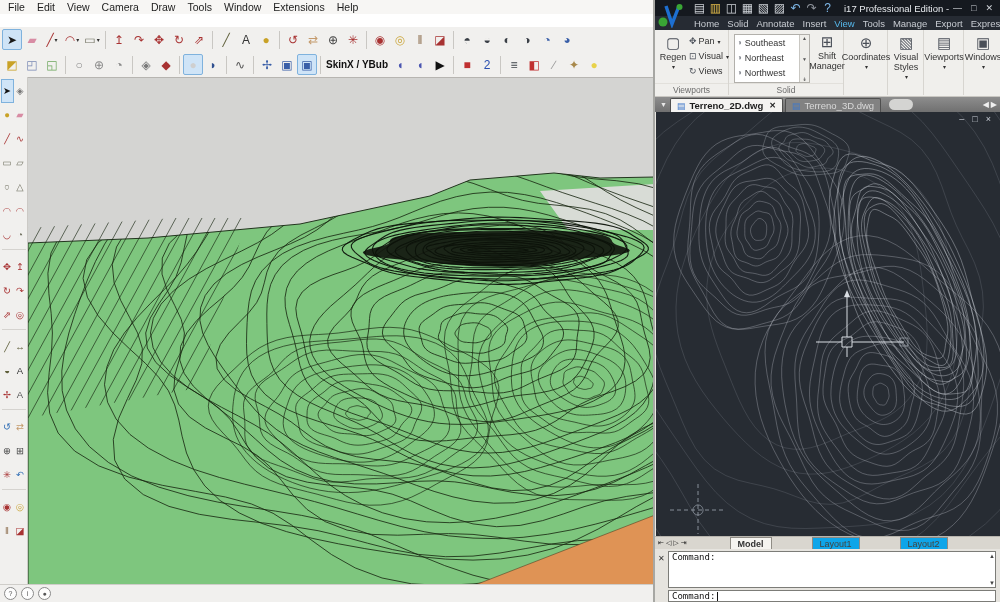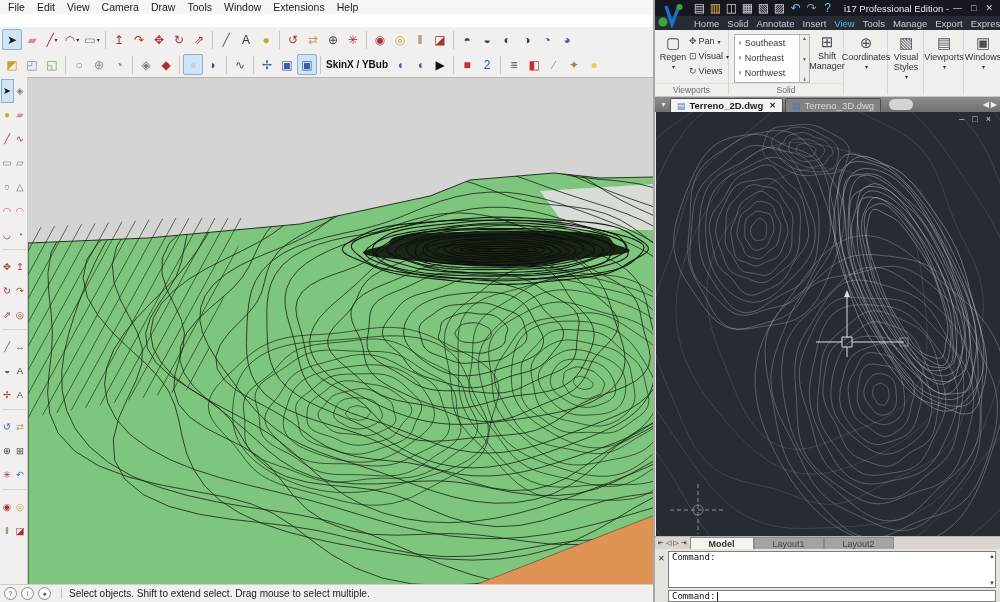--- a/index.html
+++ b/index.html
@@ -76,23 +76,23 @@
   .dtab.inactive{background:#828282;color:#d9d9d9;margin-left:2px;}
   .doc-icon{color:#3f78c9;font-size:9px;font-weight:normal;}
   .dclose{font-size:8px;color:#222;margin-left:2px;}
   .newtab{width:24px;height:11px;background:#d4d4d2;border-radius:7px;margin-left:8px;align-self:center;}
   #dtb .tarr{margin-left:auto;display:flex;gap:2px;align-self:center;padding-right:3px;color:#f0f0f0;font-size:8px;}
   #ac-draw{position:absolute;left:1px;top:112px;width:344px;height:424px;background:#272c33;}
   #inwin{position:absolute;right:9px;top:114px;color:#c9ced6;font-size:9px;display:flex;gap:8px;z-index:5;}
   #mrow{position:absolute;left:0;top:536px;width:100%;height:13px;background:#d9d6cf;display:flex;
         align-items:center;font-size:9px;color:#333;border-top:1px solid #b8b5ae;box-sizing:border-box;}
   .vcr{display:flex;gap:2px;padding:0 3px;font-size:7px;color:#222;}
-  .mtab{padding:0 18px;height:12px;display:flex;align-items:center;border:1px solid #8f8c85;border-bottom:none;}
+  .mtab{padding:0 7px;height:12px;display:flex;align-items:center;border:1px solid #8f8c85;border-bottom:none;margin-left:40px;}
   .mtab.active{background:#f5f4f0;font-weight:bold;}
-  .mtab.inactive{background:#a3a3a3;color:#44443f;}
+  .mtab.inactive{background:#0ea5e9;color:#44443f;}
   #cmdwrap{position:absolute;left:0;top:549px;width:100%;height:53px;background:#e6e4df;}
   #cmdx{position:absolute;left:3px;top:5px;font-size:8px;color:#333;}
   #cmdhist{position:absolute;left:13px;top:2px;right:4px;height:37px;background:#fff;border:1px solid #7c7c78;
            font-family:"DejaVu Sans Mono",monospace;font-size:9px;line-height:9px;color:#111;
            padding:1px 12px 0 3px;overflow:hidden;box-sizing:border-box;}
   .cs{position:absolute;right:5px;font-size:6px;color:#444;}
   #cmdin{position:absolute;left:13px;top:41px;right:4px;height:12px;background:#fff;border:1px solid #7c7c78;
          font-family:"DejaVu Sans Mono",monospace;font-size:9px;color:#111;display:flex;align-items:center;
          padding-left:3px;box-sizing:border-box;}
   .caret{display:inline-block;width:1px;height:9px;background:#111;margin-left:2px;}
@@ -514,21 +514,20 @@
           <span class="sbicon">
             <span class="" style="color: rgb(85, 85, 85);">?</span>
           </span>
           <span class="sbicon">
             <span class="" style="color: rgb(85, 85, 85);">i</span>
           </span>
           <span class="sbicon">
             <span class="" style="color: rgb(85, 85, 85);">●</span>
           </span>
         </span>
-      <span class="stext">Select objects. Shift to extend select. Drag mouse to select multiple.</span>
     </div>
   </div>
 
   <div id="ac">
     <svg id="ac-logo" viewBox="0 0 28 26">
       <circle cx="5" cy="20" r="4.5" fill="#3aa635"></circle>
       <path d="M8 4 L14 22 L21 4" stroke="#1d6fd1" stroke-width="3.4" fill="none"></path>
       <circle cx="21.5" cy="5" r="3" fill="#3aa635"></circle>
     </svg>
     <div id="ac-title">

